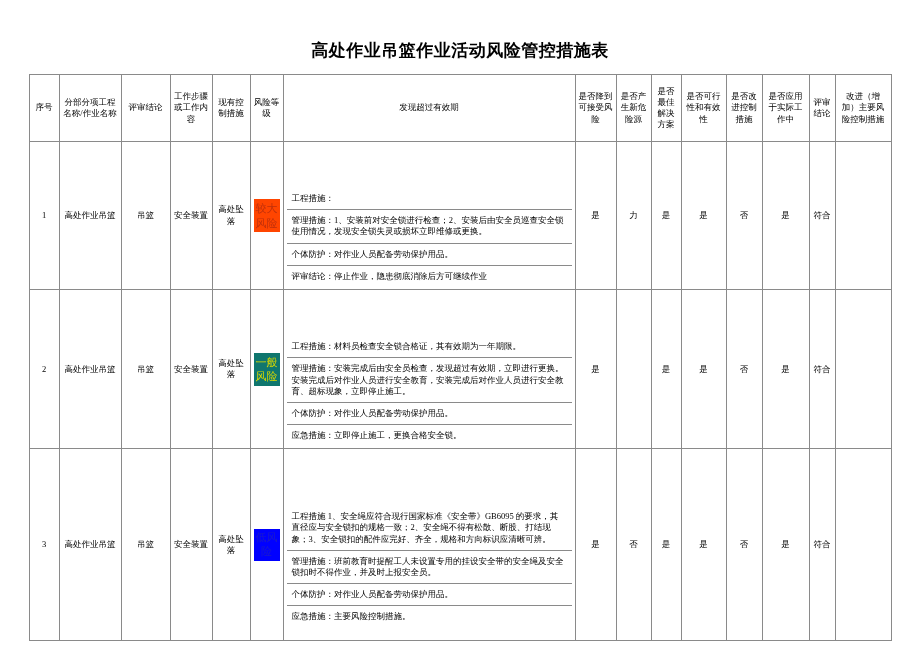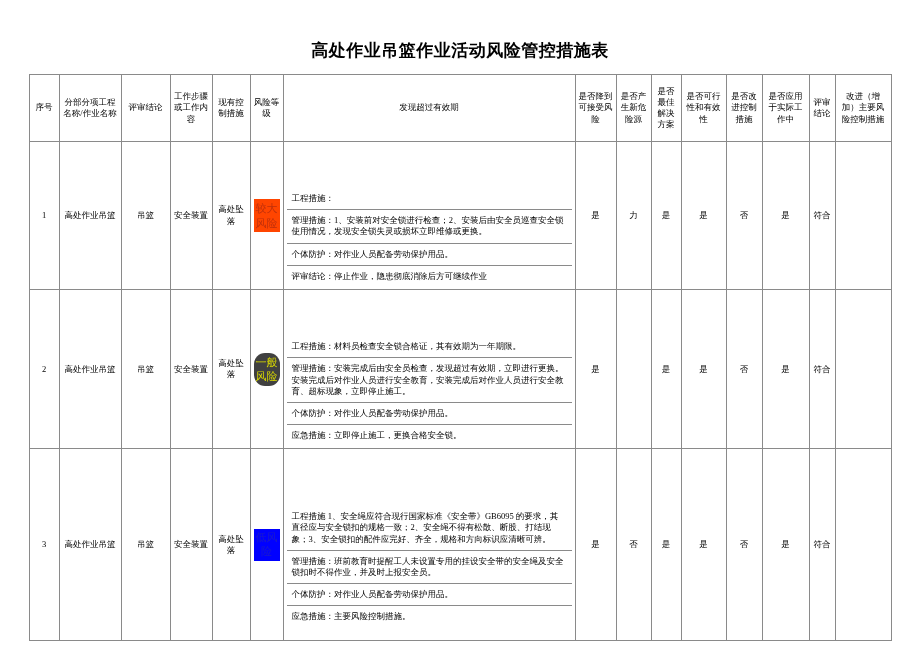--- a/index.html
+++ b/index.html
@@ -68,21 +68,21 @@
     align-items: center;
     justify-content: center;
     width: 100%;
     height: 100%;
     min-height: 100%;
     box-sizing: border-box;
     padding: 2px 1px;
     text-align: center;
   }
   .risk-high .risk-inner   { background: #FF4500; color: #c0300a; }
-  .risk-medium .risk-inner { background: #404040; color: #d8d800; border-radius: 11px; }
+  .risk-medium .risk-inner { background: #0f766e; color: #d8d800; }
   .risk-low .risk-inner    { background: #0000FF; color: #1a1acc; font-family: Liberation Mono, monospace; }
 
   
   col.w-seq      { width: 30px; }
   col.w-project  { width: 62px; }
   col.w-point    { width: 49px; }
   col.w-step     { width: 42px; }
   col.w-accident { width: 38px; }
   col.w-level    { width: 33px; }
   col.w-measures { width: 292px; }

